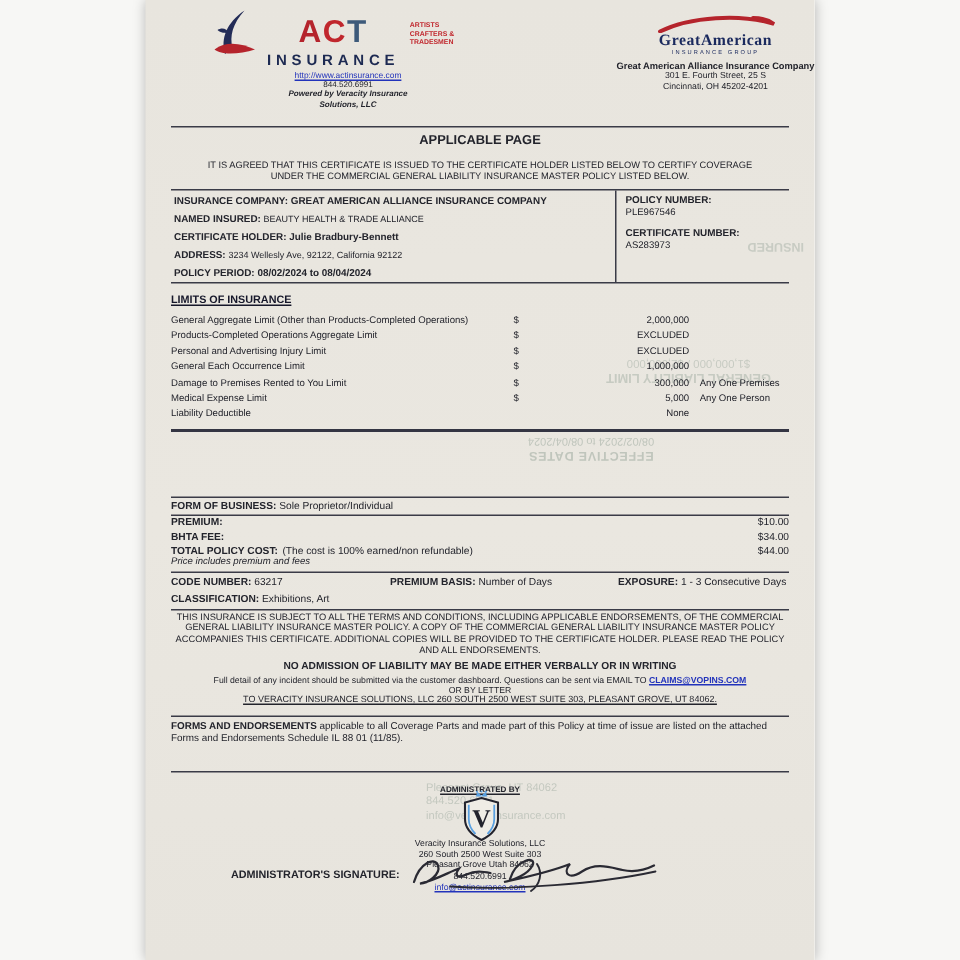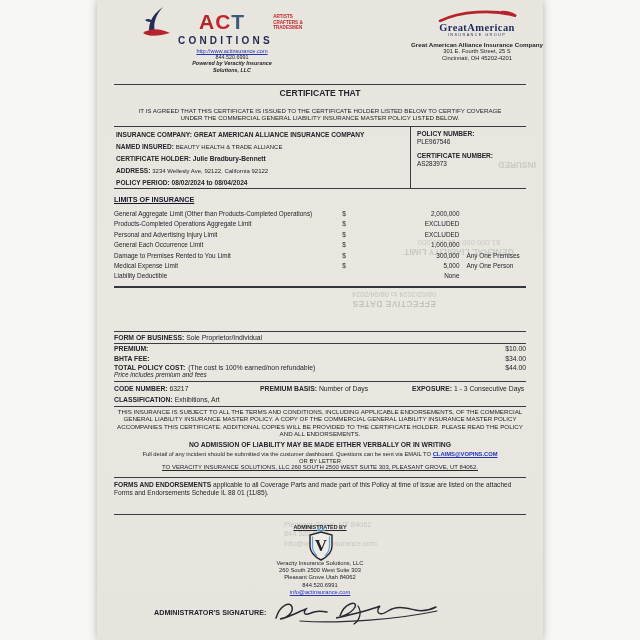--- a/index.html
+++ b/index.html
@@ -76,21 +76,21 @@
   .terms { left:0; top:408px; width:412px; font-size:6.2px; line-height:7.4px; text-align:center; }
   .noadm { left:0; top:441px; width:412px; font-size:6.8px; font-weight:bold; text-align:center; }
   .claims { left:0; top:451px; width:412px; font-size:5.8px; text-align:center; line-height:6.8px; }
   .letter-addr { left:0; top:464px; width:412px; font-size:6px; text-align:center; text-decoration:underline; }
   .forms { left:0; top:477px; width:412px; font-size:6.6px; line-height:8px; border-top:1.2px solid #3a3b47; padding-top:2.5px; }
 
   
   .adminby { left:0; top:514px; width:412px; text-align:center; font-size:5.4px; font-weight:bold; text-decoration:underline; border-top:1.4px solid #3a3b47; padding-top:9px; }
   .shield-wrap { left:192px; top:527px; width:30px; text-align:center; }
   .vis-addr { left:0; top:560px; width:412px; text-align:center; font-size:5.8px; line-height:7.2px; }
-  .sig-row { left:40px; top:598px; width:360px; display:flex; align-items:center; }
+  .sig-row { left:40px; top:568px; width:360px; display:flex; align-items:center; }
   .sig-label { font-size:7.2px; font-weight:bold; white-space:nowrap; }
 
   
   .ghost { color:#97a59a; opacity:.55; }
   .ghost.flip { transform:rotate(180deg); }
   .g-eff { left:170px; top:290px; width:220px; text-align:center; opacity:.5; }
   .g-eff .l1 { font-size:8.4px; font-weight:bold; letter-spacing:.5px; }
   .g-eff .l2 { font-size:7.4px; }
   .g-lim { left:250px; top:238px; width:190px; text-align:center; opacity:.42; }
   .g-lim .l1 { font-size:8.6px; font-weight:bold; }
@@ -126,42 +126,42 @@
           <path d="M1,27 C9,21 19,23 28,27 C18,30 6,31 1,27 Z" fill="#b5242c"></path>
           <path d="M3,14 C6,12 9,13 11,16 C8,16 5,16 3,14 Z" fill="#232c57"></path>
         </svg>
         <div class="act-acronym"><span class="red">A</span><span style="color:#c0272d">C</span><span style="color:#3d5a7a">T</span></div>
         <div class="act-tag">
           <div>ARTISTS</div>
           <div>CRAFTERS &amp;</div>
           <div>TRADESMEN</div>
         </div>
       </div>
-      <div class="act-name">CONDITIONS</div>
+      <div class="act-name">INSURANCE</div>
       <div class="act-contact">
         <div class="u"><a class="link">http://www.actinsurance.com</a></div>
         <div class="p">844.520.6991</div>
         <div class="pw">Powered by Veracity Insurance</div>
         <div class="pw">Solutions, LLC</div>
       </div>
     </div>
 
     <div class="abs ga-logo">
       <svg width="90" height="12" viewBox="0 0 90 12" style="display:block;margin:0 auto;">
         <path d="M8,11 C28,1 62,-1 84,6 C80,3 74,2 70,2" fill="none" stroke="#b5242c" stroke-width="2.6" stroke-linecap="round"></path>
       </svg>
       <div class="ga-brand">GreatAmerican</div>
       <div class="ga-sub">INSURANCE GROUP</div>
       <div class="ga-company">Great American Alliance Insurance Company</div>
       <div class="ga-addr">301 E. Fourth Street, 25 S</div>
       <div class="ga-addr">Cincinnati, OH 45202-4201</div>
     </div>
 
     <div class="abs title-box">
-      <div class="title-l1">CERTIFICATE THAT</div>
+      <div class="title-l1">APPLICABLE PAGE</div>
     </div>
     <div class="abs agreement">
       <div>IT IS AGREED THAT THIS CERTIFICATE IS ISSUED TO THE CERTIFICATE HOLDER LISTED BELOW TO CERTIFY COVERAGE</div>
       <div>UNDER THE COMMERCIAL GENERAL LIABILITY INSURANCE MASTER POLICY LISTED BELOW.</div>
     </div>
 
     <div class="abs info">
       <div class="info-left">
         <div class="irow b"><span class="lab">INSURANCE COMPANY:</span> <span>GREAT AMERICAN ALLIANCE INSURANCE COMPANY</span></div>
         <div class="irow"><span class="lab">NAMED INSURED:</span> <span class="small-val">BEAUTY HEALTH &amp; TRADE ALLIANCE</span></div>

